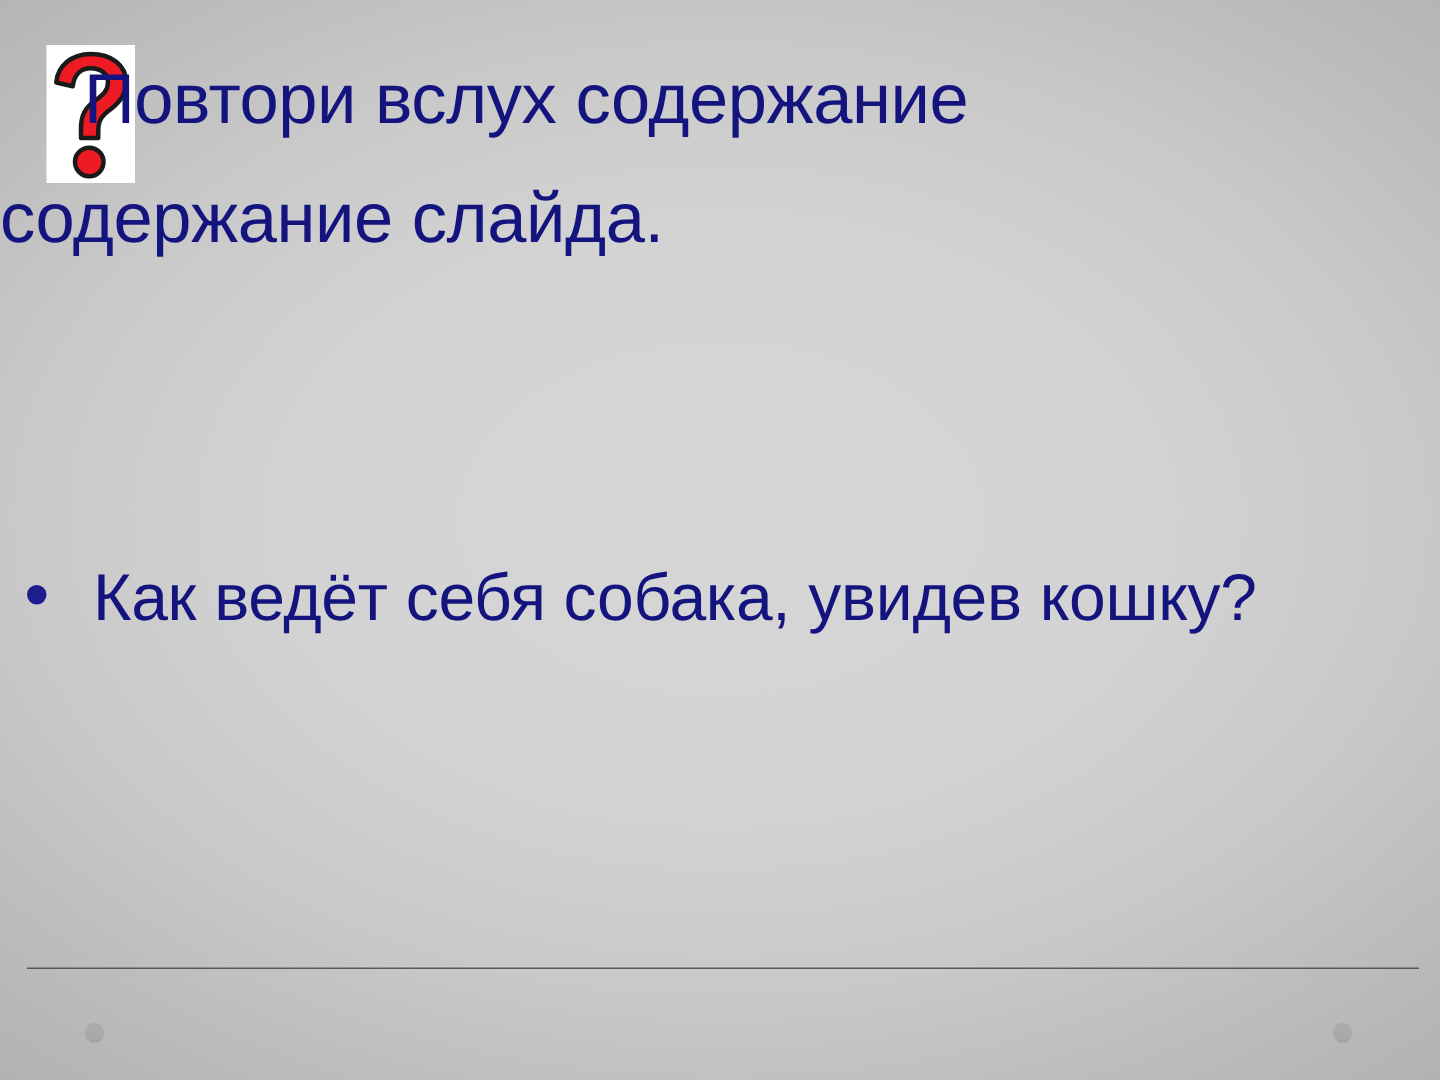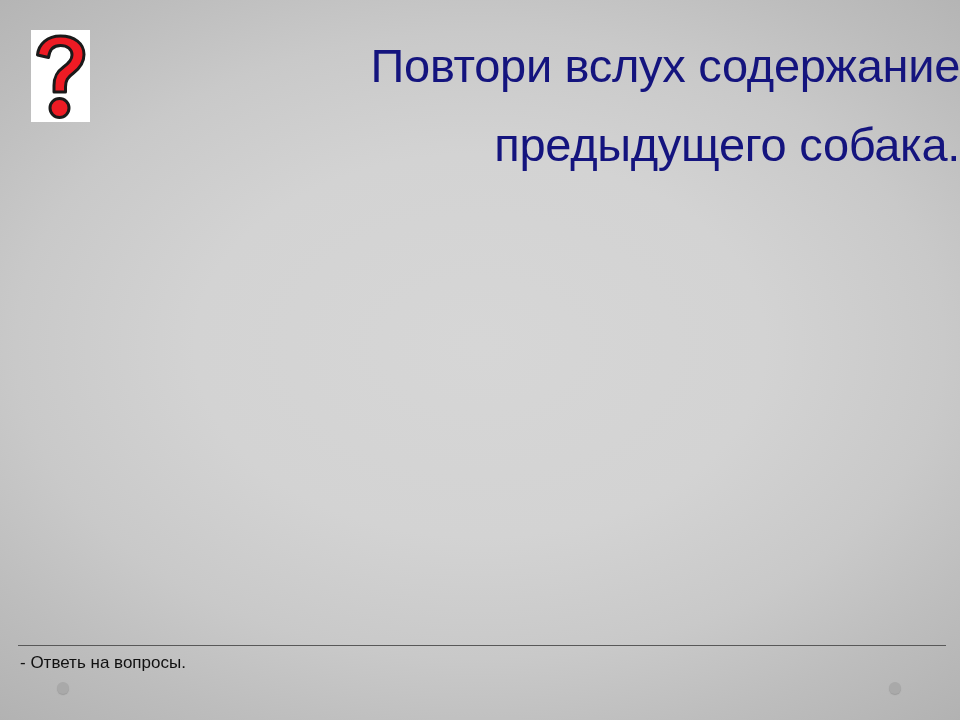--- a/index.html
+++ b/index.html
@@ -27,21 +27,21 @@
         #b1b1b1 100%);
     overflow: hidden;
   }
 
   
   #title-block {
     position: absolute;
     left: 0;
     top: 26px;
     width: 960px;
-    text-align: right;
+    text-align: left;
   }
   .title-line {
     color: #14147e;
     font-size: 47px;
     line-height: 79px;
     letter-spacing: -0.3px;
     white-space: nowrap;
   }
   #title-line-1 {
     padding-left: 56px;
@@ -141,23 +141,28 @@
                L 34.5 57
                C 34.5 50.5, 36.5 47.5, 42.5 43
                C 49.5 37.5, 53 32.5, 53 24.5
                C 53 13.5, 43.5 6, 29.5 6 Z" fill="#ee1b24" stroke="#1a1a1a" stroke-width="3" stroke-linejoin="round"></path>
       <circle cx="28.5" cy="78" r="9.5" fill="#ee1b24" stroke="#1a1a1a" stroke-width="3"></circle>
     </svg>
   </div>
 
   <div id="title-block">
     <div class="title-line" id="title-line-1">Повтори вслух содержание</div>
-    <div class="title-line">предыдущего собака.</div>
+    <div class="title-line">содержание слайда.</div>
   </div>
 
+  <div id="body-block">
+    <div class="bullet-row">
+      <span class="bullet-dot"></span>
+      <span class="bullet-text">Как ведёт себя собака, увидев кошку?</span>
+    </div>
+  </div>
 
   <div id="footer-rule"></div>
-  <div id="footer-note">- Ответь на вопросы.</div>
 
   <div class="deco-dot" id="deco-dot-left"></div>
   <div class="deco-dot" id="deco-dot-right"></div>
 
 </div>
 
 </body></html>

